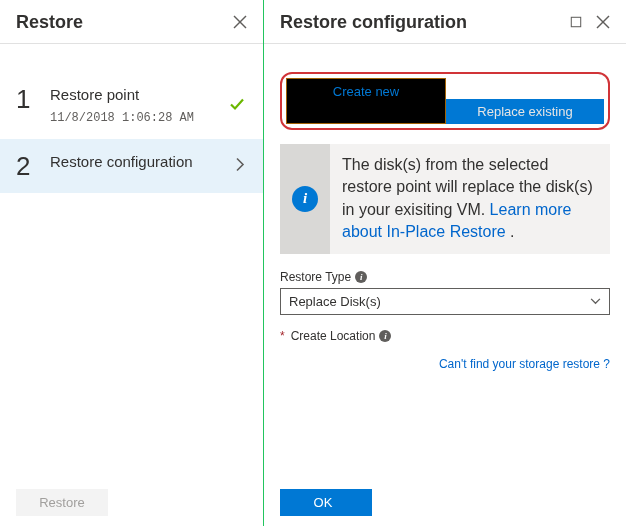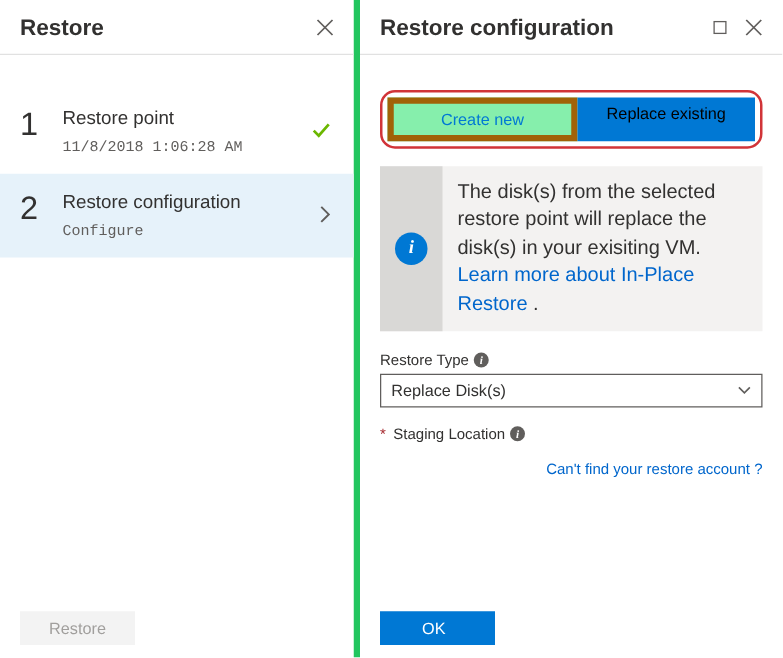--- a/index.html
+++ b/index.html
@@ -10,21 +10,21 @@
     width: 626px;
     height: 526px;
     display: flex;
     background: #fff;
   }
   .panel {
     display: flex;
     flex-direction: column;
     height: 100%;
   }
-  .left { width: 288px; border-right: 5px solid #22c55e; justify-content: flex-end; }
+  .left { width: 264px; border-right: 1px solid #22c55e; justify-content: flex-end; }
   .right { flex: 1; }
   .header {
     display: flex;
     align-items: center;
     justify-content: space-between;
     padding: 12px 16px 10px 16px;
     border-bottom: 1px solid #e1e1e1;
   }
   .header h1 { font-size: 18px; font-weight: 600; }
   .header .icons { display: flex; gap: 14px; align-items: center; }
@@ -87,27 +87,28 @@
     margin-bottom: 14px;
   }
   .toggle-wrap .tab {
     flex: 1;
     text-align: center;
     padding: 5px 0;
     font-size: 13px;
     cursor: pointer;
   }
   .toggle-wrap .tab.outline {
-    border: 5px solid #a16207;
+    border: 1px solid #a16207;
     color: #0078d4;
-    background: #86efac;
+    background: #000000;
   }
   .toggle-wrap .tab.selected {
     background: #0078d4;
-    color: #000000;
+    color: #e5e5e5;
+    margin-top: 21px;
   }
 
   .info-box {
     display: flex;
     background: #f3f2f1;
     margin-bottom: 16px;
   }
   .info-icon {
     width: 50px;
     background: #d9d8d6;
@@ -206,21 +207,20 @@
       <span class="check">
         <svg viewBox="0 0 16 16">
             <polyline points="2,8 6,12 14,3" fill="none" stroke="#6bb700" stroke-width="2.2"></polyline>
           </svg>
       </span>
     </div>
     <div class="step active">
       <div class="num">2</div>
       <div class="txt">
         <div class="title">Restore configuration</div>
-        <div class="sub">Configure</div>
       </div>
       <span class="chevron">
         <svg viewBox="0 0 8 14">
             <polyline points="1,1 7,7 1,13" fill="none" stroke="#605e5c" stroke-width="1.6"></polyline>
           </svg>
       </span>
     </div>
   </div>
   <div class="left-footer">
     <button class="btn btn-disabled">Restore</button>
@@ -270,26 +270,26 @@
         <span>Replace Disk(s)</span>
         <svg viewBox="0 0 12 8">
             <polyline points="1,1 6,6 11,1" fill="none" stroke="#605e5c" stroke-width="1.5"></polyline>
           </svg>
       </div>
     </div>
 
     <div class="field">
       <div class="field-label">
         <span class="req">*</span>
-        <span>Staging Location</span>
+        <span>Create Location</span>
         <span class="info-i">i</span>
       </div>
     </div>
 
     <div class="help-link">
-      <a>Can't find your restore account ?</a>
+      <a>Can't find your storage restore ?</a>
     </div>
   </div>
 
   <div class="right-footer">
     <button class="btn btn-primary">OK</button>
   </div>
 </div>
 
 </body></html>

